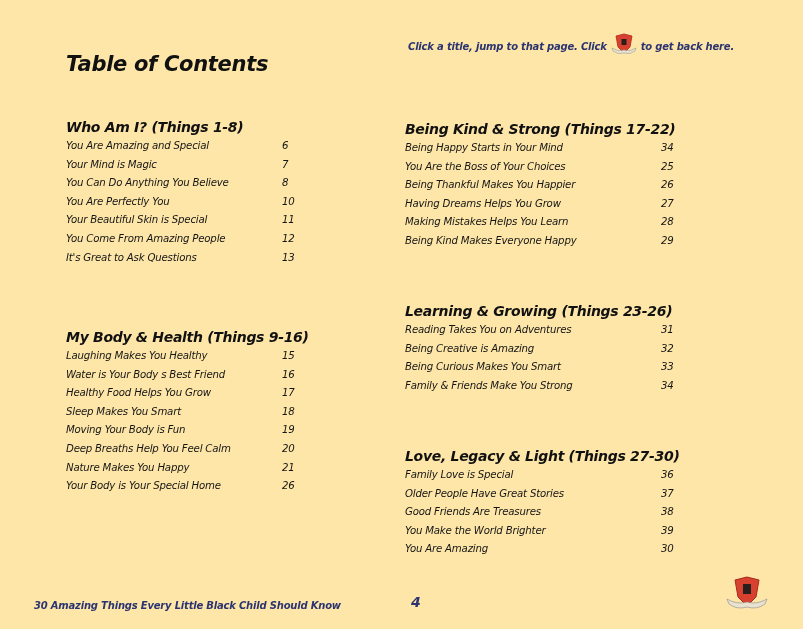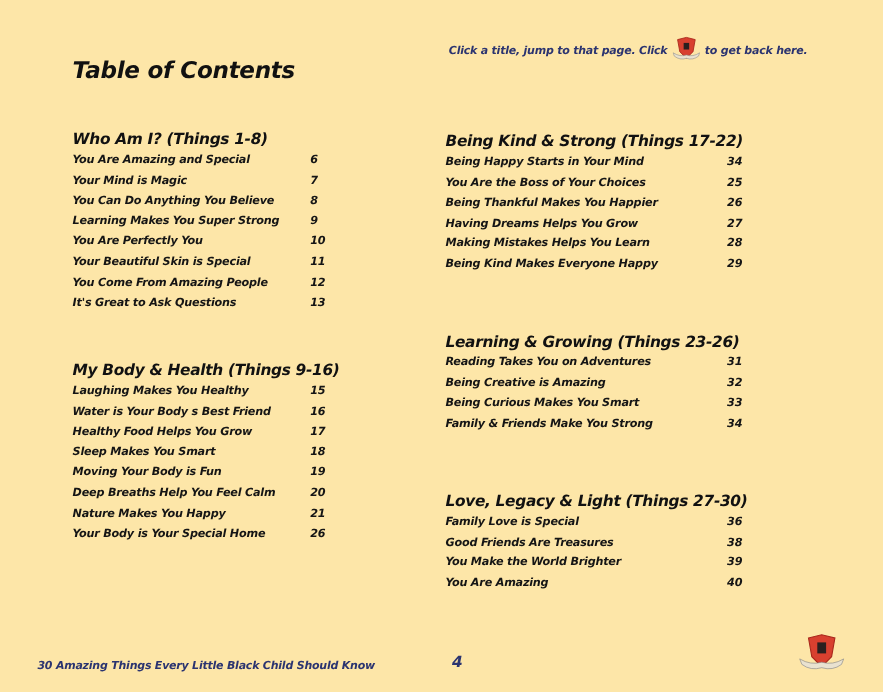--- a/index.html
+++ b/index.html
@@ -26,21 +26,21 @@
       color: #111; letter-spacing: -0.3px;
     }
 
     .section { position: absolute; }
     .section-title {
       font-size: 14px; font-weight: bold; font-style: italic;
       color: #111; margin-bottom: 5px; white-space: nowrap; letter-spacing: -0.3px;
     }
     .entry {
       display: flex; justify-content: space-between; align-items: baseline;
-      height: 18.6px; font-size: 10.2px; font-weight: bold; font-style: italic;
+      height: 18.6px; font-size: 10.2px; font-weight: normal; font-style: italic;
       color: #151515; letter-spacing: -0.2px; cursor: pointer;
     }
     .entry .label { white-space: nowrap; }
     .entry .num { width: 20px; text-align: left; }
 
     .left-col { left: 66px; width: 236px; }
     .right-col { left: 405px; width: 276px; }
 
     .footer-title {
       position: absolute; left: 34px; top: 600px;
@@ -80,24 +80,20 @@
       </div>
     <div class="entry">
         <span class="label">Your Mind is Magic</span>
         <span class="num">7</span>
       </div>
     <div class="entry">
         <span class="label">You Can Do Anything You Believe</span>
         <span class="num">8</span>
       </div>
     <div class="entry">
-        <span class="label">Learning Makes You Super Strong</span>
-        <span class="num">9</span>
-      </div>
-    <div class="entry">
         <span class="label">You Are Perfectly You</span>
         <span class="num">10</span>
       </div>
     <div class="entry">
         <span class="label">Your Beautiful Skin is Special</span>
         <span class="num">11</span>
       </div>
     <div class="entry">
         <span class="label">You Come From Amazing People</span>
         <span class="num">12</span>
@@ -192,30 +188,34 @@
       </div>
   </div>
 
   <div class="section right-col" style="top:448px;">
     <div class="section-title">Love, Legacy &amp; Light (Things 27-30)</div>
     <div class="entry">
         <span class="label">Family Love is Special</span>
         <span class="num">36</span>
       </div>
     <div class="entry">
+        <span class="label">Older People Have Great Stories</span>
+        <span class="num">37</span>
+      </div>
+    <div class="entry">
         <span class="label">Good Friends Are Treasures</span>
         <span class="num">38</span>
       </div>
     <div class="entry">
         <span class="label">You Make the World Brighter</span>
         <span class="num">39</span>
       </div>
     <div class="entry">
         <span class="label">You Are Amazing</span>
-        <span class="num">40</span>
+        <span class="num">30</span>
       </div>
   </div>
 
   <div class="footer-title">30 Amazing Things Every Little Black Child Should Know</div>
   <div class="page-num">4</div>
 
   <div class="badge-corner">
     <svg width="44" height="40" viewBox="0 0 44 40">
       <path d="M10 5 L22 2 L34 5 L31 22 L22 31 L13 22 Z" fill="#D8402F" stroke="#A8281C" stroke-width="1"></path>
       <rect x="18" y="9" width="8" height="10" fill="#2a1f1f"></rect>

